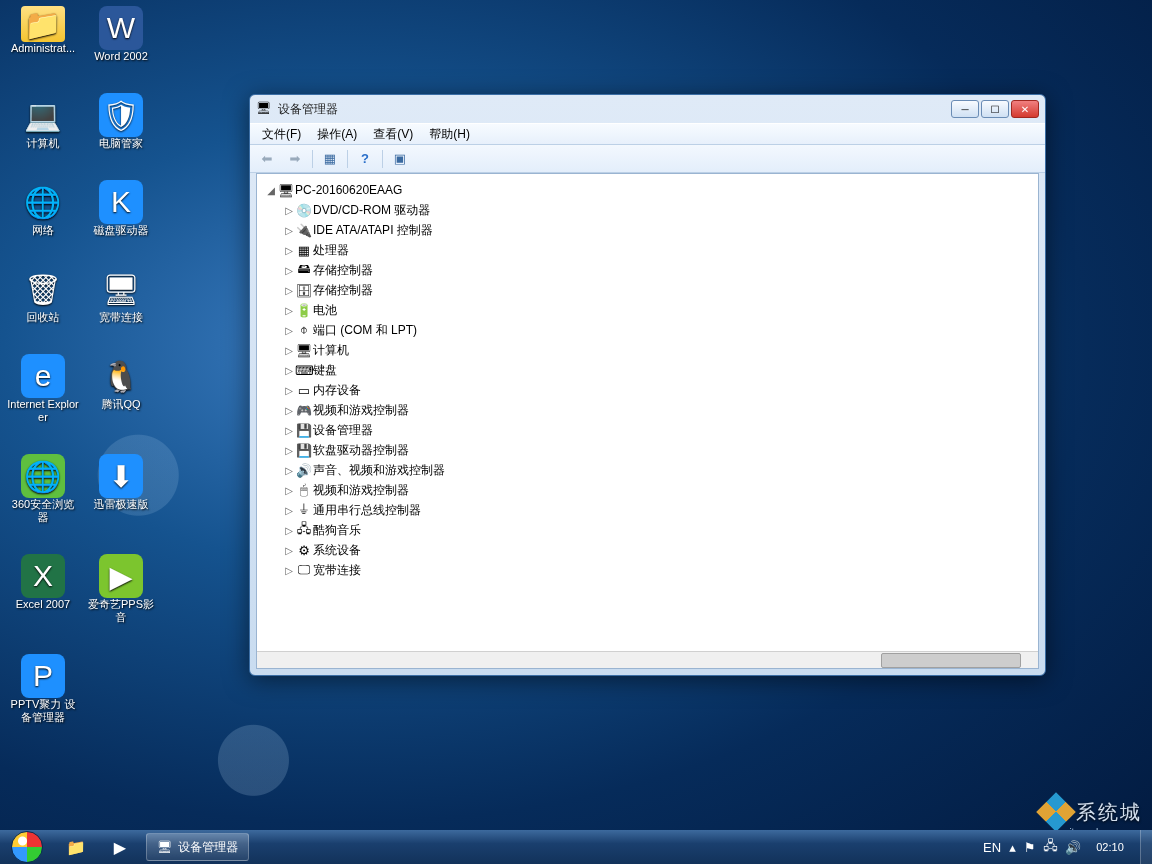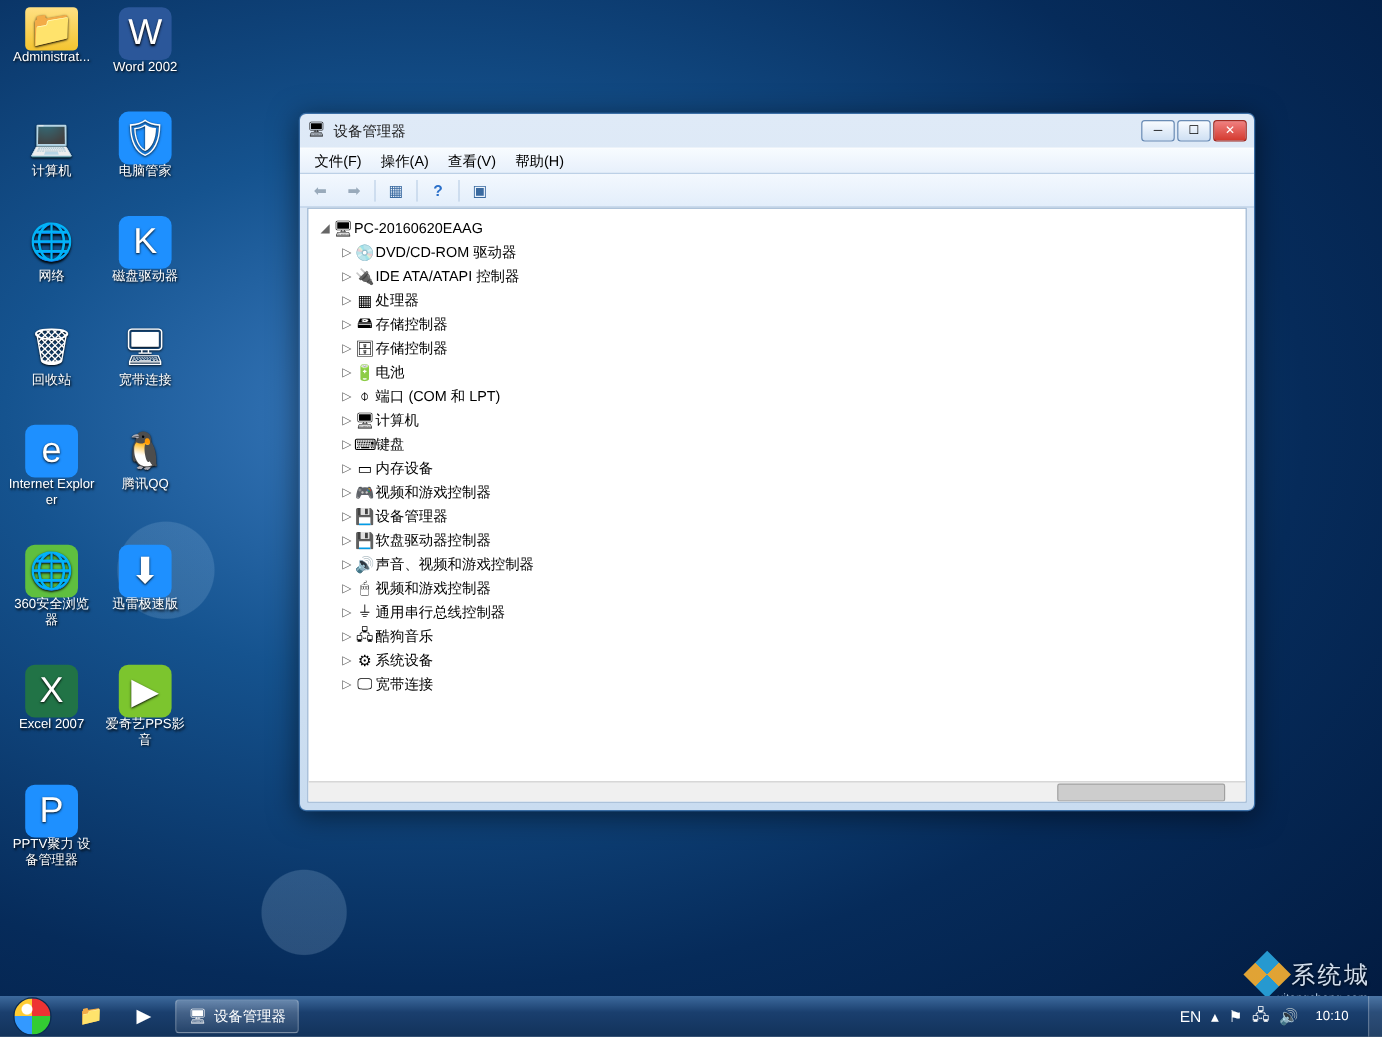--- a/index.html
+++ b/index.html
@@ -301,18 +301,18 @@
     <div class="task-item">
       <span>🖥</span>
       <span>设备管理器</span>
     </div>
     <div class="tray">
       <span class="ticon2">EN</span>
       <span class="ticon2">▴</span>
       <span class="ticon2">⚑</span>
       <span class="ticon2">🖧</span>
       <span class="ticon2">🔊</span>
-      <span class="clock">10:10</span>
+      <span class="clock">02:10</span>
     </div>
     <div class="showdesk"></div>
   </div>
 
 </div>
 
 </body></html>

